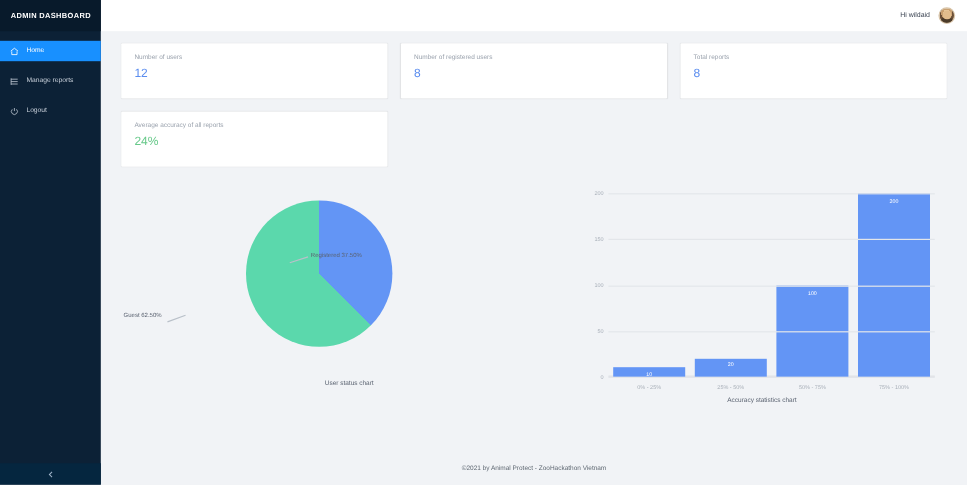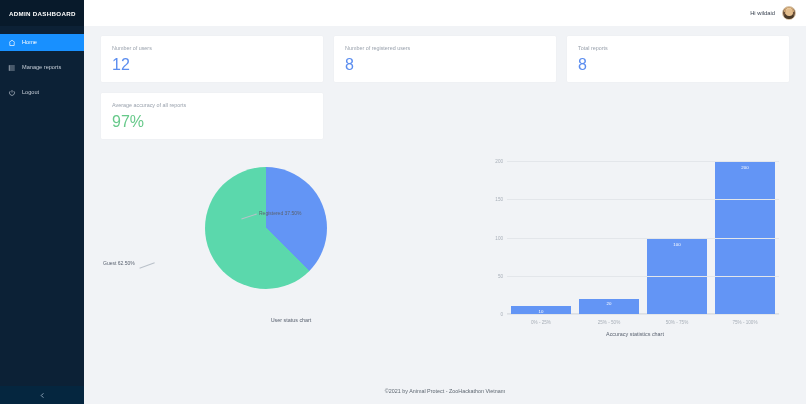--- a/index.html
+++ b/index.html
@@ -86,21 +86,21 @@
   .content { flex: 1; padding: 10px 17px 0 17px; position: relative; }
 
   .cards-row { display: flex; gap: 11px; }
   .card {
     background: #ffffff; border-radius: 1px;
     height: 46px; padding: 9px 11px;
     box-shadow: 0 0 1px rgba(0,0,0,0.10);
     flex: 1; min-width: 0;
   }
   .card-title { font-size: 5.4px; color: #9aa2ad; margin-bottom: 6px; white-space: nowrap; }
-  .card-value { font-size: 16px; color: #5b8def; font-weight: normal; line-height: 1; }
+  .card-value { font-size: 10px; color: #5b8def; font-weight: normal; line-height: 1; }
   .card-value.green { color: #67c98a; }
 
   .cards-row-2 { display: flex; gap: 11px; margin-top: 11px; }
   .cards-row-2 .card { flex: 0 0 222px; }
   .cards-row-2 .filler { flex: 1; }
 
   
   .charts { display: flex; margin-top: 16px; }
   .chart-block { position: relative; }
   .pie-block { flex: 0 0 380px; height: 185px; position: relative; }
@@ -228,21 +228,21 @@
         </div>
         <div class="card">
           <div class="card-title">Total reports</div>
           <div class="card-value">8</div>
         </div>
       </div>
 
       <div class="cards-row-2">
         <div class="card">
           <div class="card-title">Average accuracy of all reports</div>
-          <div class="card-value green">97%</div>
+          <div class="card-value green">24%</div>
         </div>
         <div class="filler"></div>
       </div>
 
       <div class="charts">
 
         <div class="chart-block pie-block">
           <div class="pie-wrap">
             <div class="pie" id="pie" style="background: conic-gradient(rgb(99, 149, 245) 0deg, rgb(99, 149, 245) 135deg, rgb(91, 216, 172) 135deg, rgb(91, 216, 172) 360deg);"></div>
           </div>

